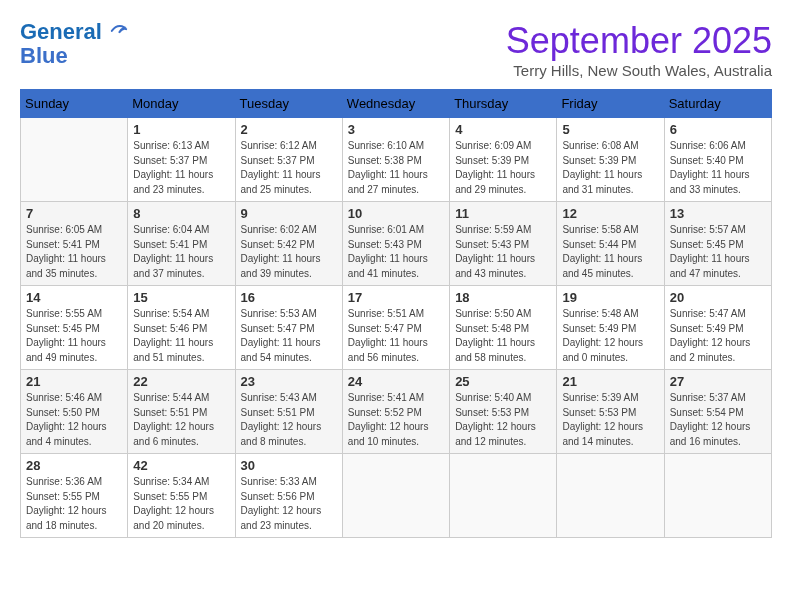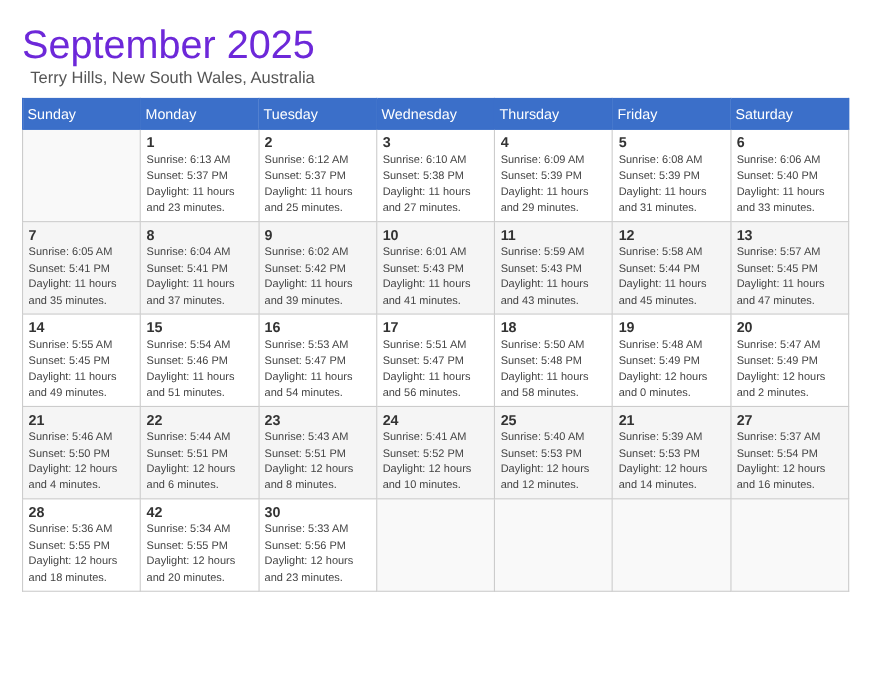--- a/index.html
+++ b/index.html
@@ -47,21 +47,21 @@
       font-size: 15px;
       color: #555;
     }
     table {
       width: 100%;
       border-collapse: collapse;
       font-size: 11px;
     }
     thead tr th {
       background-color: #3b6fc9;
-      color: #ffffff;
+      color: #000000;
       padding: 6px 4px;
       text-align: left;
       font-size: 13px;
       font-weight: normal;
       border: 1px solid #3b6fc9;
     }
     tbody tr td {
       border: 1px solid #ccc;
       vertical-align: top;
       padding: 4px 5px;
@@ -86,20 +86,33 @@
       background: #f5f5f5;
     }
     .empty-cell {
       background: #f9f9f9 !important;
     }
   </style>
 </head>
 <body>
 
 <div class="header">
+  <div class="logo">
+    <div>
+      <div style="display:flex;align-items:center;">
+        <div class="logo-text">
+          <span>General</span>
+          <svg class="logo-icon" viewBox="0 0 20 18" fill="none" xmlns="http://www.w3.org/2000/svg">
+            <path d="M2 10 Q8 2 16 6 Q12 8 10 12 Q14 6 18 8" stroke="#3b6fc9" stroke-width="2.2" fill="none" stroke-linecap="round"></path>
+          </svg>
+        </div>
+      </div>
+      <div class="logo-text" style="color:#3b6fc9;">Blue</div>
+    </div>
+  </div>
   <div class="title-block">
     <div class="month-title">September 2025</div>
     <div class="location-title">Terry Hills, New South Wales, Australia</div>
   </div>
 </div>
 
 <table>
   <thead>
     <tr>
     <th>Sunday</th>

